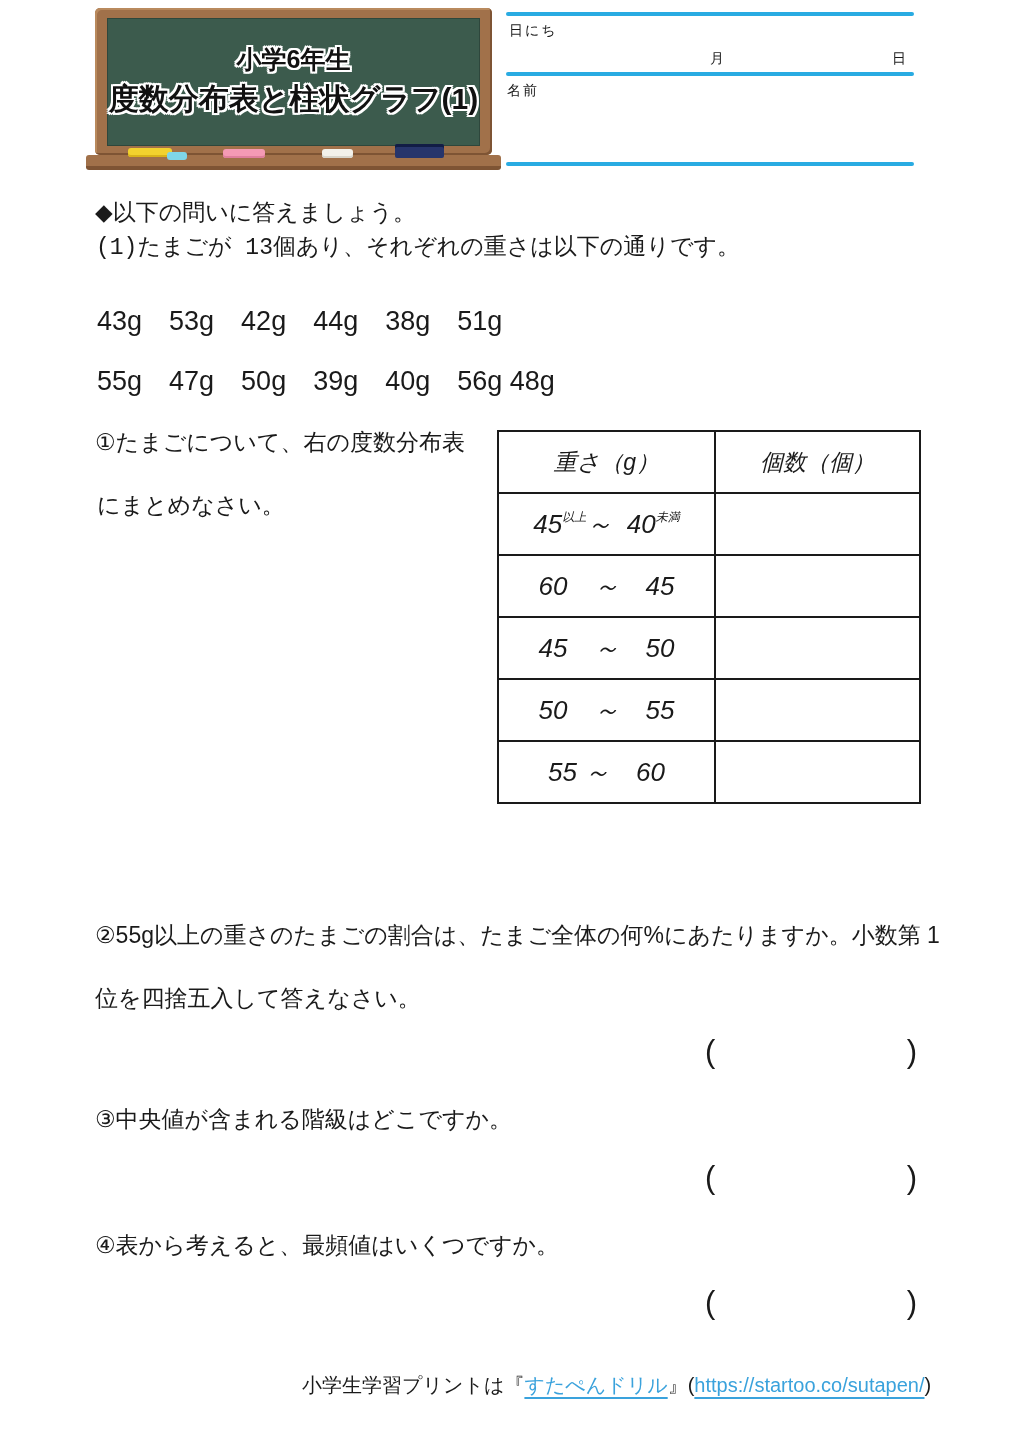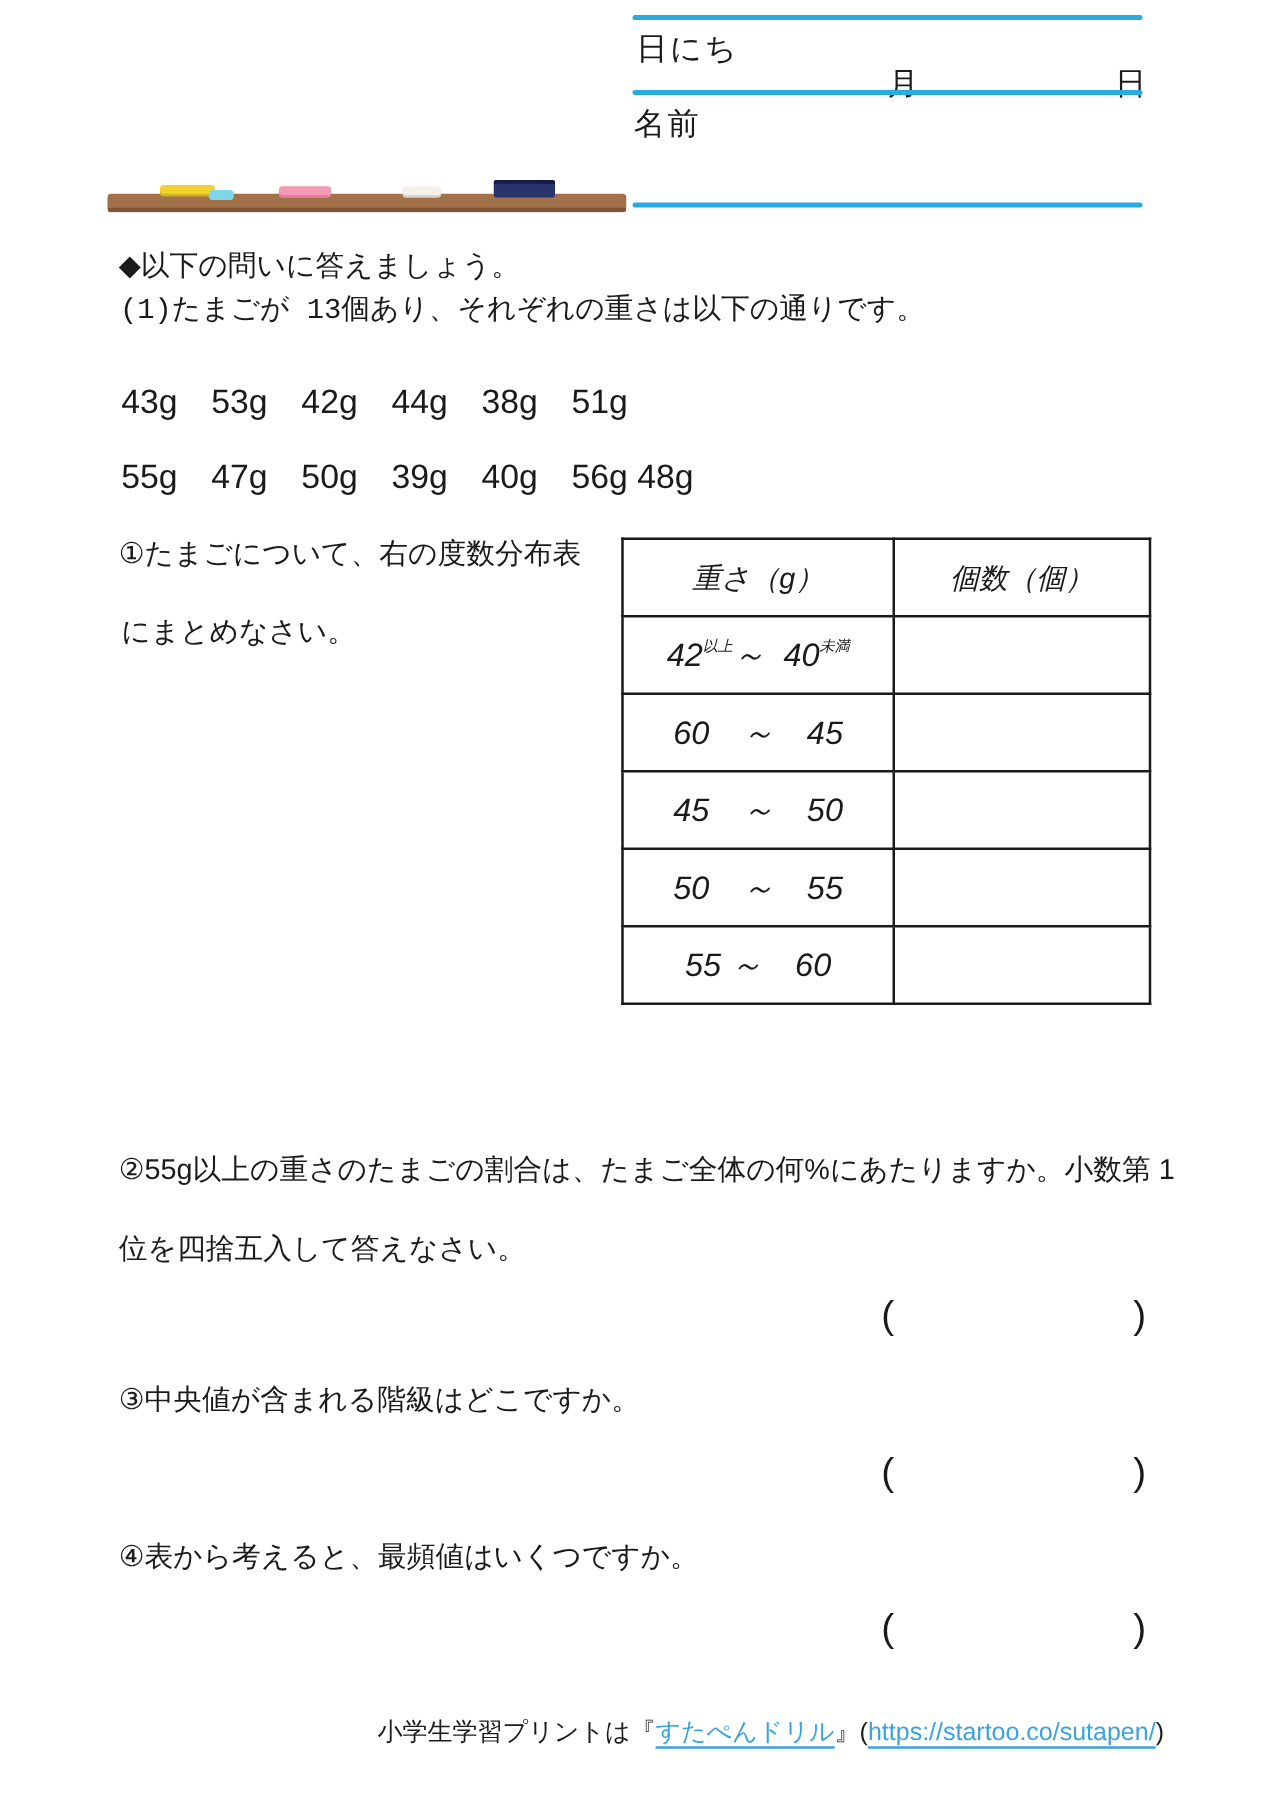--- a/index.html
+++ b/index.html
@@ -46,21 +46,21 @@
   .chalk-pink   { left: 128px; top: 141px; width: 42px; height: 9px; background: #f49ab4; box-shadow: inset 0 -2px 0 #df7f9d; }
   .chalk-white  { left: 227px; top: 141px; width: 31px; height: 9px; background: #f3f1ea; box-shadow: inset 0 -2px 0 #d8d5cb; }
   .eraser       { position: absolute; left: 300px; top: 136px; width: 49px; height: 14px; background: #27356b; border-radius: 2px; box-shadow: inset 0 3px 0 #121d45; z-index: 2; }
 
   
   .datename { position: absolute; left: 506px; top: 12px; width: 408px; height: 158px; }
   .hline { position: absolute; left: 0; width: 408px; height: 4px; border-radius: 2px; }
   .l1 { top: 0; }
   .l2 { top: 60px; }
   .l3 { top: 150px; }
-  .dn-label { position: absolute; font-size: 25px; letter-spacing: 2px; }
+  .dn-label { position: absolute; font-size: 14px; letter-spacing: 2px; }
   .dn-date  { left: 3px;  top: 10px; }
   .dn-month { left: 204px; top: 38px; }
   .dn-day   { left: 386px; top: 38px; }
   .dn-name  { left: 1px;  top: 70px; }
 
   
   .txt { position: absolute; font-size: 23px; white-space: pre; }
   .t-instruction { left: 95px; top: 197px; text-align: right; }
   .t-problem     { left: 96px; top: 231px; font-family: Liberation Mono, monospace; }
   .t-weights1    { left: 97px; top: 303px; font-size: 27px; }
@@ -107,20 +107,26 @@
     white-space: pre;
   }
   .flink { text-decoration: underline; text-underline-offset: 5px; cursor: pointer; }
 </style>
 </head>
 <body>
 
 <div class="page">
 
   <div class="chalkboard">
+    <div class="cb-frame">
+      <div class="cb-surface">
+        <div class="cb-grade">小学6年生</div>
+        <div class="cb-title">度数分布表と柱状グラフ(1)</div>
+      </div>
+    </div>
     <div class="cb-tray"></div>
     <span class="chalk chalk-yellow"></span>
     <span class="chalk chalk-blue"></span>
     <span class="chalk chalk-pink"></span>
     <span class="chalk chalk-white"></span>
     <span class="eraser"></span>
   </div>
 
   <div class="datename">
     <div class="hline l1 accent-bg" style="background: rgb(41, 171, 226);"></div>
@@ -143,21 +149,21 @@
     <colgroup>
         <col class="c1">
         <col class="c2">
       </colgroup>
     <tbody>
         <tr class="row-header">
       <th>重さ（g）</th>
       <th>個数（個）</th>
     </tr>
     <tr>
-      <td class="cell-interval"><span>42</span><sup>以上</sup><span>～ </span> <span>40</span><sup>未満</sup></td>
+      <td class="cell-interval"><span>45</span><sup>以上</sup><span>～ </span> <span>40</span><sup>未満</sup></td>
       <td class="cell-count"></td>
     </tr>
     <tr>
       <td class="cell-interval">60　～　45</td>
       <td class="cell-count"></td>
     </tr>
     <tr>
       <td class="cell-interval">45　～　50</td>
       <td class="cell-count"></td>
     </tr>

